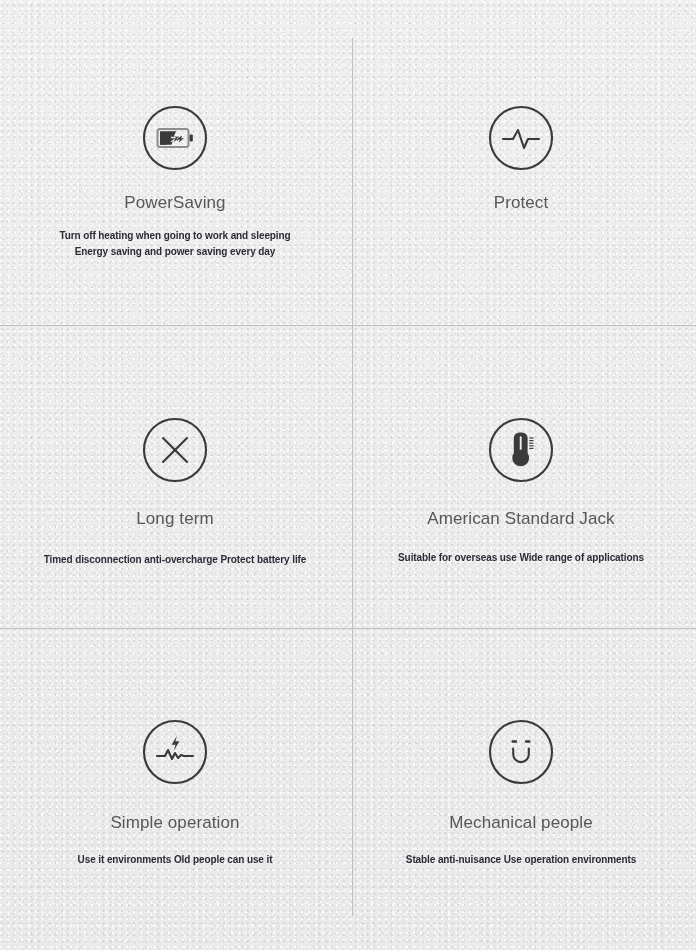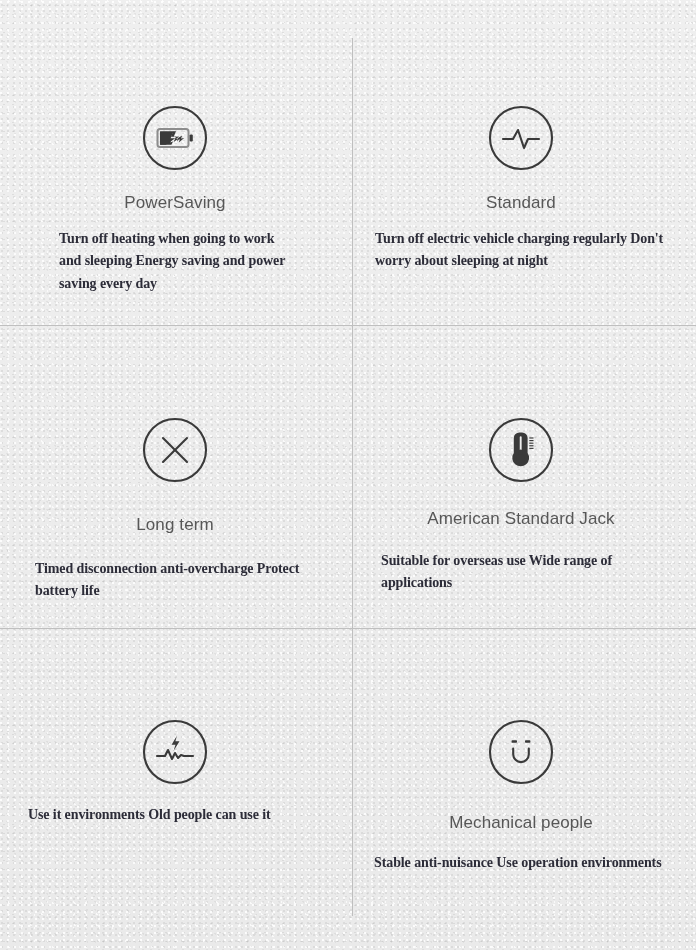--- a/index.html
+++ b/index.html
@@ -67,39 +67,39 @@
   .card-title {
     font-size:17px;
     font-weight:400;
     color:#575757;
     letter-spacing:.1px;
     text-align:right;
     line-height:1.28;
   }
 
   .card-desc {
-    font-size:14px;
+    font-size:10px;
     font-weight:700;
     color:#2c2c38;
+    text-align:center;
     line-height:1.62;
     letter-spacing:-.1px;
-    font-family:Liberation Serif, serif;
   }
 
   
   #cell-0 { left:28px;  top:104px; width:294px; }
   #cell-0 .card-title { margin-top:20px; }
   #cell-0 .card-desc  { margin-top:14px; width:232px; }
 
   #cell-1 { left:374px; top:104px; width:294px; }
   #cell-1 .card-title { margin-top:20px; }
   #cell-1 .card-desc  { margin-top:14px; width:292px; }
 
   #cell-2 { left:28px;  top:416px; width:294px; }
-  #cell-2 .card-title { margin-top:30px; }
+  #cell-2 .card-title { margin-top:24px; }
   #cell-2 .card-desc  { margin-top:22px; width:280px; }
 
   #cell-3 { left:374px; top:416px; width:294px; }
   #cell-3 .card-title { margin-top:24px; }
   #cell-3 .card-desc  { margin-top:20px; width:280px; }
 
   #cell-4 { left:28px;  top:718px; width:294px; }
   #cell-4 .card-title { margin-top:26px; }
   #cell-4 .card-desc  { margin-top:18px; width:294px; }
 
@@ -137,22 +137,21 @@
     <div class="card-desc">Turn off heating when going to work and sleeping Energy saving and power saving every day</div>
   </div>
 
   <div class="cell" id="cell-1">
     <div class="icon-wrap">
       <svg width="68" height="68" viewBox="0 0 68 68" aria-hidden="true">
         <circle class="ico-ring" cx="34" cy="34" r="31"></circle>
         <polyline class="ico-stroke" stroke-linecap="round" stroke-linejoin="round" points="16,35 26,35 31,26 37,44 41,35 52,35"></polyline>
       </svg>
     </div>
-    <div class="card-title">Standard</div>
-    <div class="card-desc">Turn off electric vehicle charging regularly Don't worry about sleeping at night</div>
+    <div class="card-title">Protect</div>
   </div>
 
   <div class="cell" id="cell-2">
     <div class="icon-wrap">
       <svg width="68" height="68" viewBox="0 0 68 68" aria-hidden="true">
         <circle class="ico-ring" cx="34" cy="34" r="31"></circle>
         <line class="ico-stroke" stroke-linecap="round" x1="22" y1="22" x2="46" y2="46"></line>
         <line class="ico-stroke" stroke-linecap="round" x1="46" y1="22" x2="22" y2="46"></line>
       </svg>
     </div>
@@ -184,20 +183,21 @@
   </div>
 
   <div class="cell" id="cell-4">
     <div class="icon-wrap">
       <svg width="68" height="68" viewBox="0 0 68 68" aria-hidden="true">
         <circle class="ico-ring" cx="34" cy="34" r="31"></circle>
         <polyline class="ico-stroke" stroke-linecap="round" stroke-linejoin="round" points="16,38 24,38 27,32 31,41 34,35 37,40 40,37 43,38 52,38"></polyline>
         <path class="ico-fill" d="M36.0 17.4 l-5.4 9.3 h3.9 l-2.0 6.2 l6.0 -9.7 h-4.1 z"></path>
       </svg>
     </div>
+    <div class="card-title">Simple operation</div>
     <div class="card-desc">Use it environments Old people can use it</div>
   </div>
 
   <div class="cell" id="cell-5">
     <div class="icon-wrap">
       <svg width="68" height="68" viewBox="0 0 68 68" aria-hidden="true">
         <circle class="ico-ring" cx="34" cy="34" r="31"></circle>
         <path class="ico-stroke" stroke-width="2.4" stroke-linecap="round" d="M26.2 30.5 v5.8 a7.8 7.8 0 0 0 15.6 0 v-5.8"></path>
         <rect class="ico-fill" x="24.6" y="22.3" width="5.4" height="2.5" rx="0.7"></rect>
         <rect class="ico-fill" x="38.0" y="22.3" width="5.4" height="2.5" rx="0.7"></rect>

